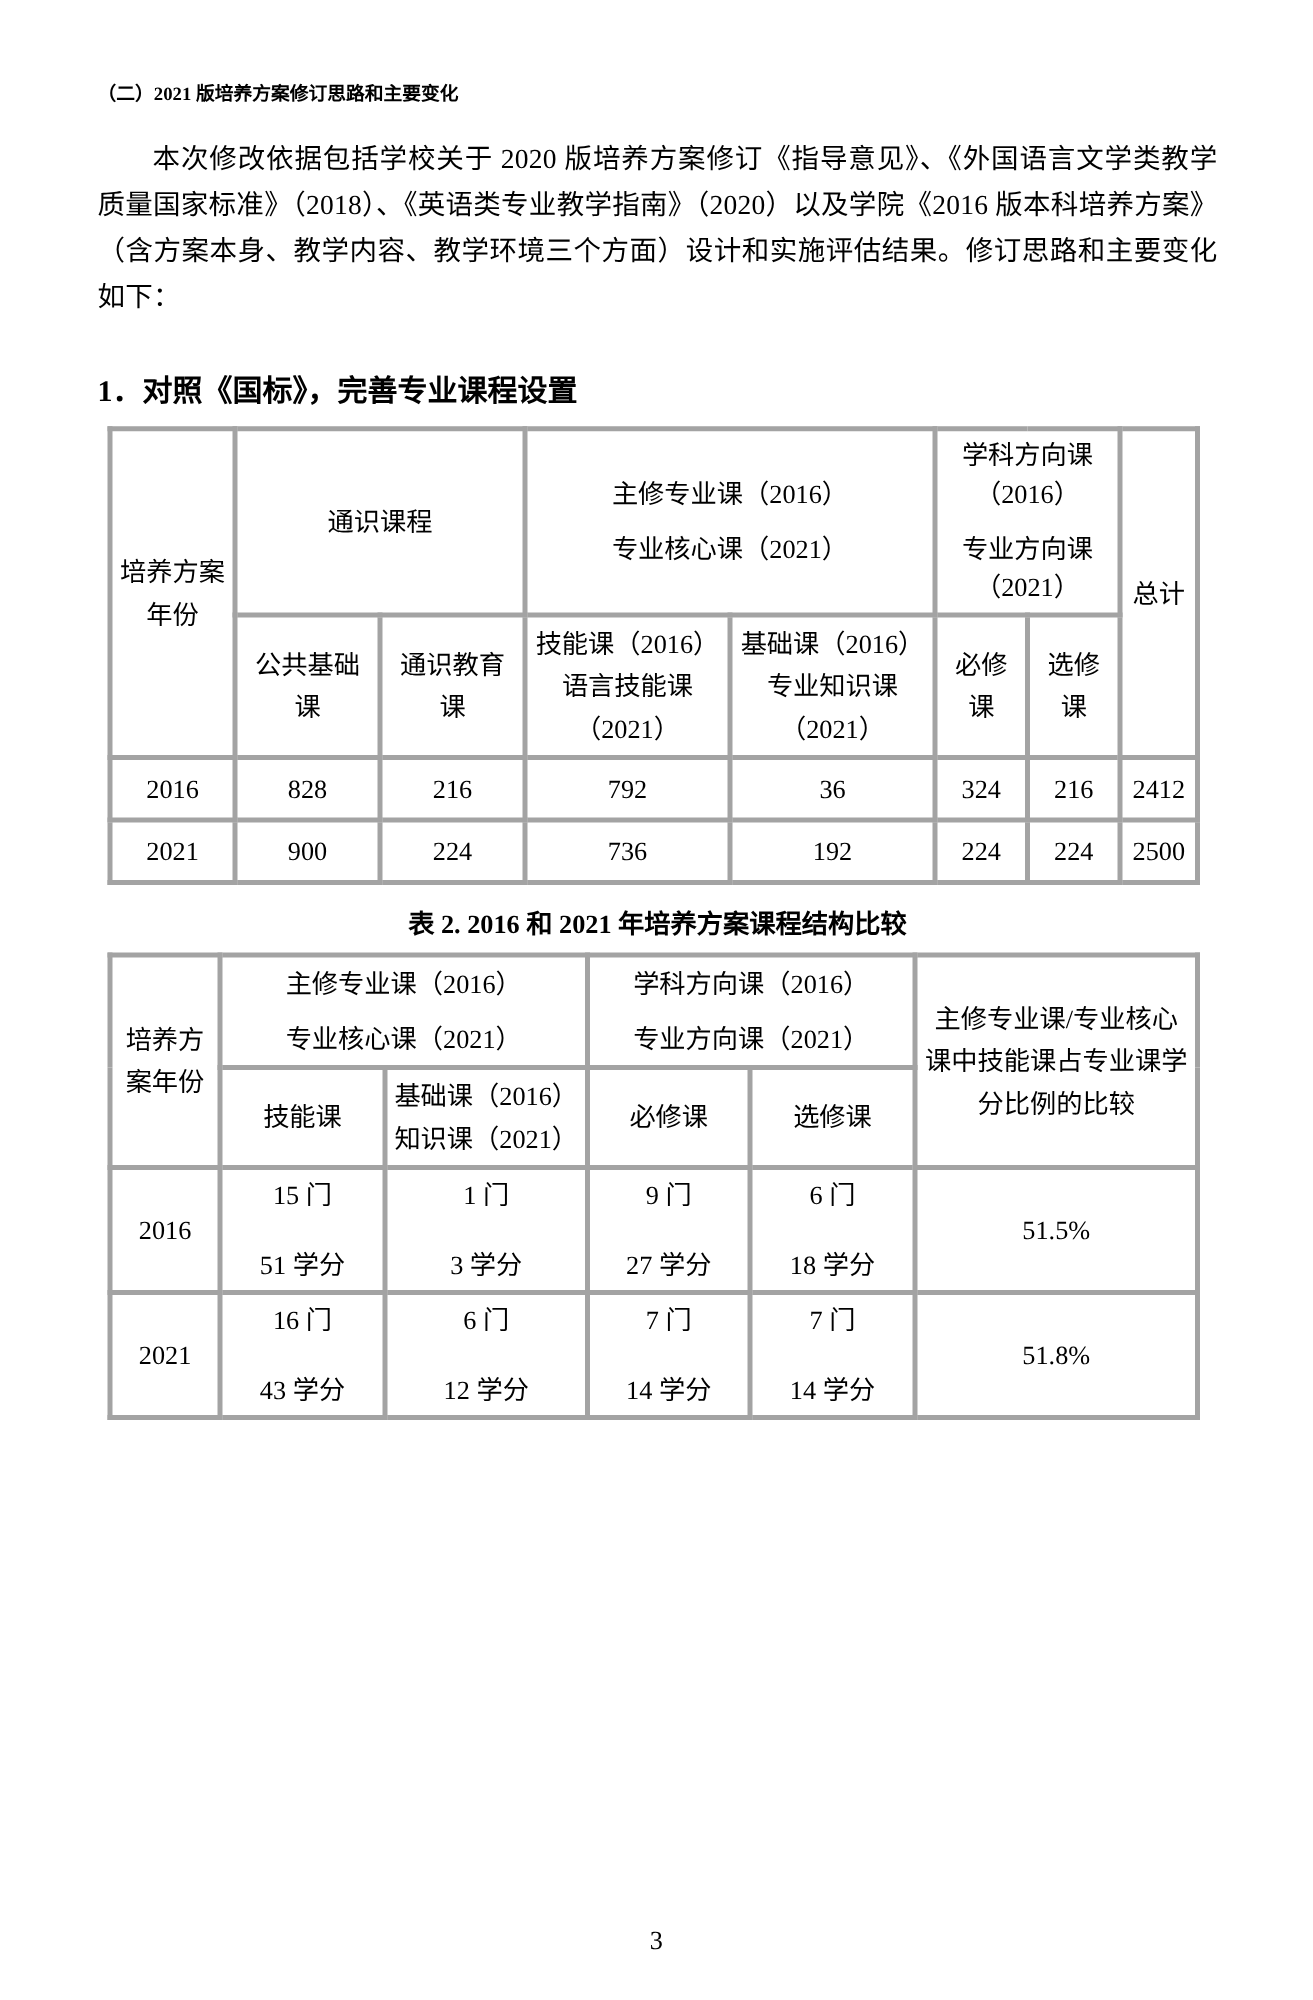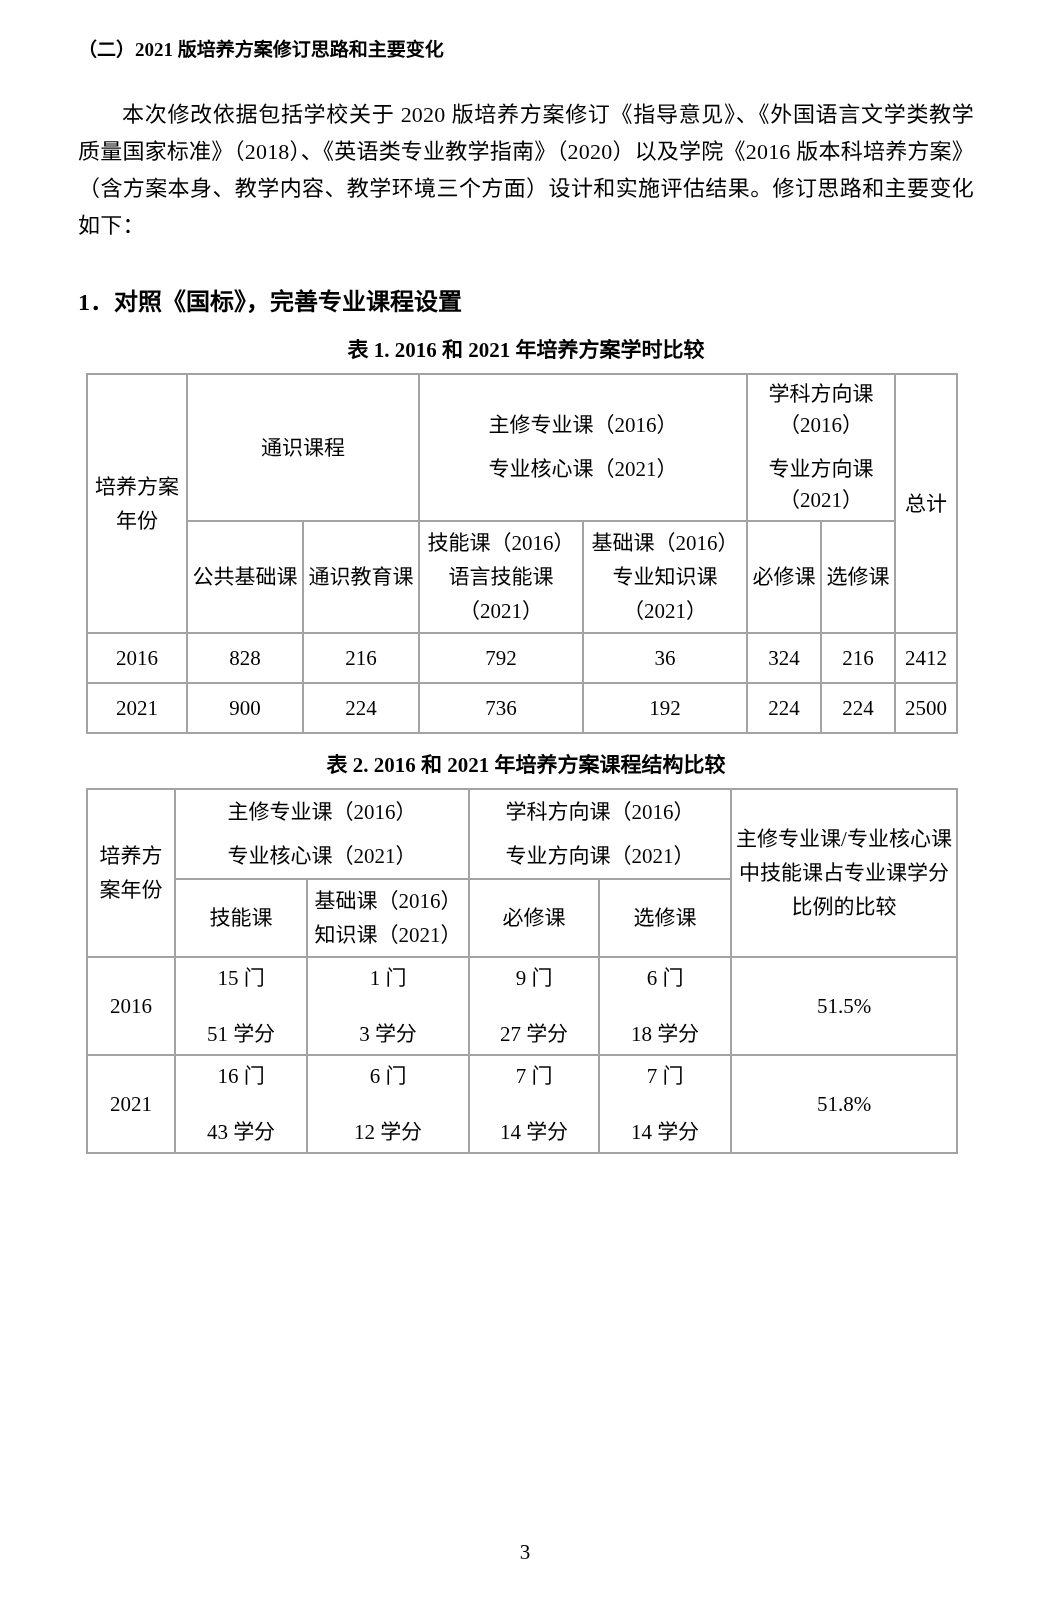--- a/index.html
+++ b/index.html
@@ -9,35 +9,35 @@
     font-family:"Liberation Serif","DejaVu Serif",serif;
     color:#000;
   }
   .page { padding:34px 76px 0 78px; position:relative; height:1600px; }
   .body-text {
     font-size:22px; line-height:37px; text-align:justify;
     line-break:strict; letter-spacing:0.2px;
   }
   .indent { text-indent:2em; }
   .section-heading {
-    font-size:19px; font-weight:bold; line-height:32px;
+    font-size:15px; font-weight:bold; margin-top:26px; line-height:32px;
   }
   .sub-heading {
     font-size:24px; font-weight:bold; margin-top:41px; line-height:34px;
   }
-  .mt-para { margin-top:30px; }
+  .mt-para { margin-top:16px; }
   .table-caption {
     font-size:21px; font-weight:bold; text-align:center; margin-top:14px;
   }
   table.data-table {
     border-collapse:collapse; table-layout:fixed; width:870px;
     margin:10px 0 0 8px;
   }
   .data-table td {
-    border:2px solid #a3a3a3; text-align:center; vertical-align:middle;
+    border:4px solid #a3a3a3; text-align:center; vertical-align:middle;
     font-size:21px; line-height:34px; padding:4px 4px; line-break:strict;
   }
   .cell-line { line-height:31px; }
   .cell-line + .cell-line { margin-top:13px; }
   .tight-line { line-height:34px; }
   .val-line { line-height:32px; }
   .val-line + .val-line { margin-top:24px; }
   .t1-group-row { height:146px; }
   .t1-sub-row { height:104px; }
   .t1-data-row { height:50px; }
@@ -55,21 +55,20 @@
 <div class="page">
 
 
   <h2 class="section-heading">（二）2021 版培养方案修订思路和主要变化</h2>
 
   <p class="body-text indent mt-para">本次修改依据包括学校关于 2020 版培养方案修订《指导意见》、《外国语言文学类教学质量国家标准》（2018）、《英语类专业教学指南》（2020）以及学院《2016 版本科培养方案》（含方案本身、教学内容、教学环境三个方面）设计和实施评估结果。修订思路和主要变化如下：</p>
 
   <h3 class="sub-heading">1．对照《国标》，完善专业课程设置</h3>
 
 
-  <div class="table-caption">表 1. 2016 和 2021 年培养方案学时比较</div>
 
   <table class="data-table">
     <colgroup>
       <col style="width:100px">
         <col style="width:116px">
         <col style="width:116px">
       <col style="width:164px">
         <col style="width:164px">
         <col style="width:74px">
       <col style="width:74px">

